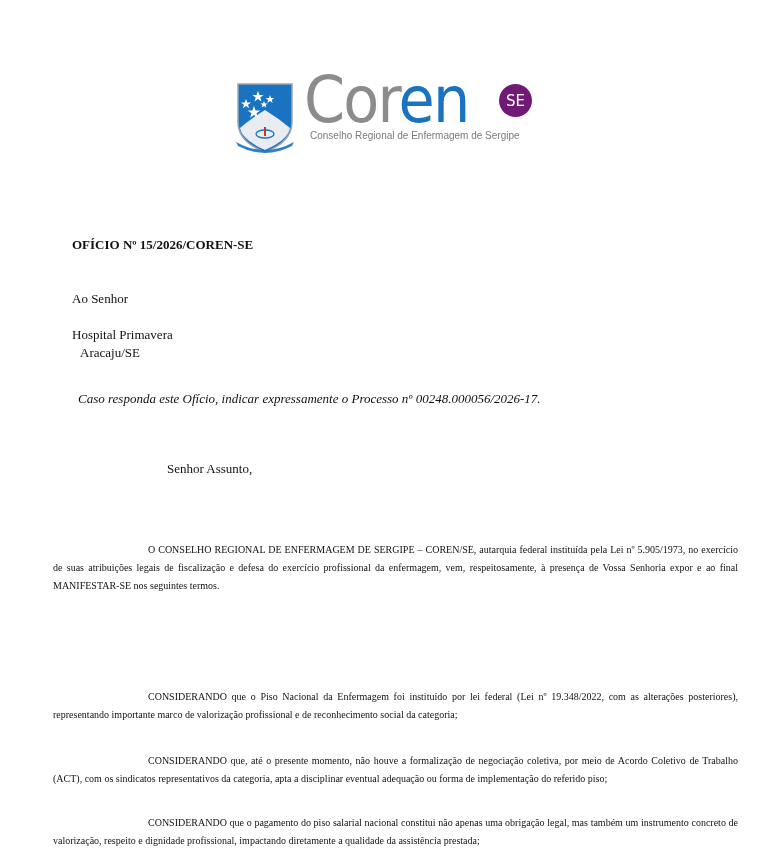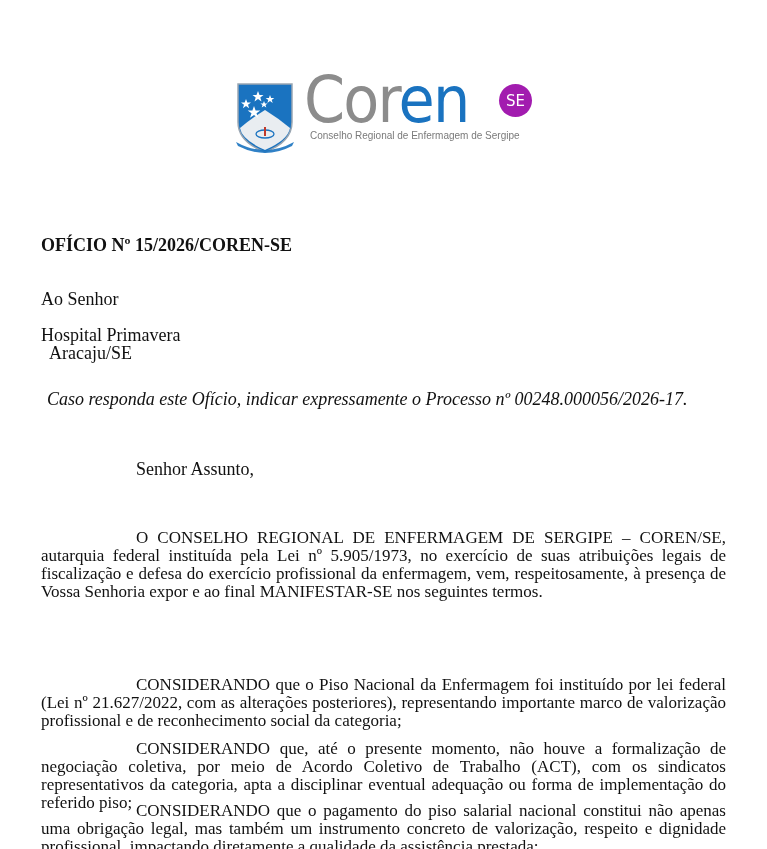--- a/index.html
+++ b/index.html
@@ -8,31 +8,31 @@
     .page { position: absolute; left: 0; top: 0; width: 684px; height: 849px; }
 
     
     .logo { position: absolute; left: 234px; top: 82px; width: 300px; height: 78px; }
     .shield { position: absolute; left: 0; top: 0; width: 62px; height: 72px; }
     .wordmark { position: absolute; left: 70px; top: -14px; font-family: "DejaVu Sans", sans-serif;
       font-size: 64px; letter-spacing: -2px; line-height: 1; white-space: nowrap; transform: scaleX(0.92); transform-origin: left top; }
     .wm-gray { color: #8c8c8c; }
     .wm-blue { color: #1a73c0; }
     .se-badge { position: absolute; left: 265px; top: 2px; width: 33px; height: 33px; border-radius: 50%;
-      background: #a21caf; color: #fff; font-family: "DejaVu Sans", sans-serif; font-size: 15px;
+      background: #701a75; color: #fff; font-family: "DejaVu Sans", sans-serif; font-size: 15px;
       display: flex; align-items: center; justify-content: center; }
     .logo-sub { position: absolute; left: 76px; top: 48px; font-family: "Liberation Sans", sans-serif;
       font-size: 10px; color: #7a7a7a; white-space: nowrap; }
 
     
-    .t { position: absolute; font-size: 18px; line-height: 18px; white-space: nowrap; }
+    .t { position: absolute; font-size: 13px; line-height: 18px; white-space: nowrap; margin-left: 31px; }
     .bold { font-weight: bold; }
     .italic { font-style: italic; }
-    .para { position: absolute; left: 41px; width: 685px; font-size: 17px; line-height: 18px;
-      text-align: justify; text-indent: 95px; margin: 0; }
+    .para { position: absolute; left: 41px; width: 685px; font-size: 10px; line-height: 18px;
+      text-align: justify; text-indent: 95px; margin: 12px; }
     .para-cond { font-family: "Liberation Sans Narrow", "Liberation Serif", serif; }
   </style>
 </head>
 <body>
 
 <div class="page">
 
   <div class="logo">
     <svg class="shield" viewBox="0 0 62 72">
       <path d="M4 2 H58 V40 Q58 60 31 70 Q4 60 4 40 Z" fill="#1a73c0" stroke="#9aa6b2" stroke-width="1.5"></path>
@@ -56,17 +56,17 @@
 
   <div class="t" style="left:41px; top:290px;">Ao Senhor</div>
   <div class="t" style="left:41px; top:326px;">Hospital Primavera</div>
   <div class="t" style="left:49px; top:344px;">Aracaju/SE</div>
 
   <div class="t italic" style="left:47px; top:390px;">Caso responda este Ofício, indicar expressamente o Processo nº 00248.000056/2026-17.</div>
 
   <div class="t" style="left:136px; top:460px;">Senhor Assunto,</div>
 
   <p class="para" style="top:529px;">O CONSELHO REGIONAL DE ENFERMAGEM DE SERGIPE – COREN/SE, autarquia federal instituída pela Lei nº 5.905/1973, no exercício de suas atribuições legais de fiscalização e defesa do exercício profissional da enfermagem, vem, respeitosamente, à presença de Vossa Senhoria expor e ao final MANIFESTAR-SE nos seguintes termos.</p>
-  <p class="para para-cond" style="top:676px;">CONSIDERANDO que o Piso Nacional da Enfermagem foi instituído por lei federal (Lei nº 21.627/2022, com as alterações posteriores), representando importante marco de valorização profissional e de reconhecimento social da categoria;</p>
+  <p class="para para-cond" style="top:676px;">CONSIDERANDO que o Piso Nacional da Enfermagem foi instituído por lei federal (Lei nº 19.348/2022, com as alterações posteriores), representando importante marco de valorização profissional e de reconhecimento social da categoria;</p>
   <p class="para para-cond" style="top:740px;">CONSIDERANDO que, até o presente momento, não houve a formalização de negociação coletiva, por meio de Acordo Coletivo de Trabalho (ACT), com os sindicatos representativos da categoria, apta a disciplinar eventual adequação ou forma de implementação do referido piso;</p>
   <p class="para para-cond" style="top:802px;">CONSIDERANDO que o pagamento do piso salarial nacional constitui não apenas uma obrigação legal, mas também um instrumento concreto de valorização, respeito e dignidade profissional, impactando diretamente a qualidade da assistência prestada;</p>
 
 </div>
 
 </body></html>

